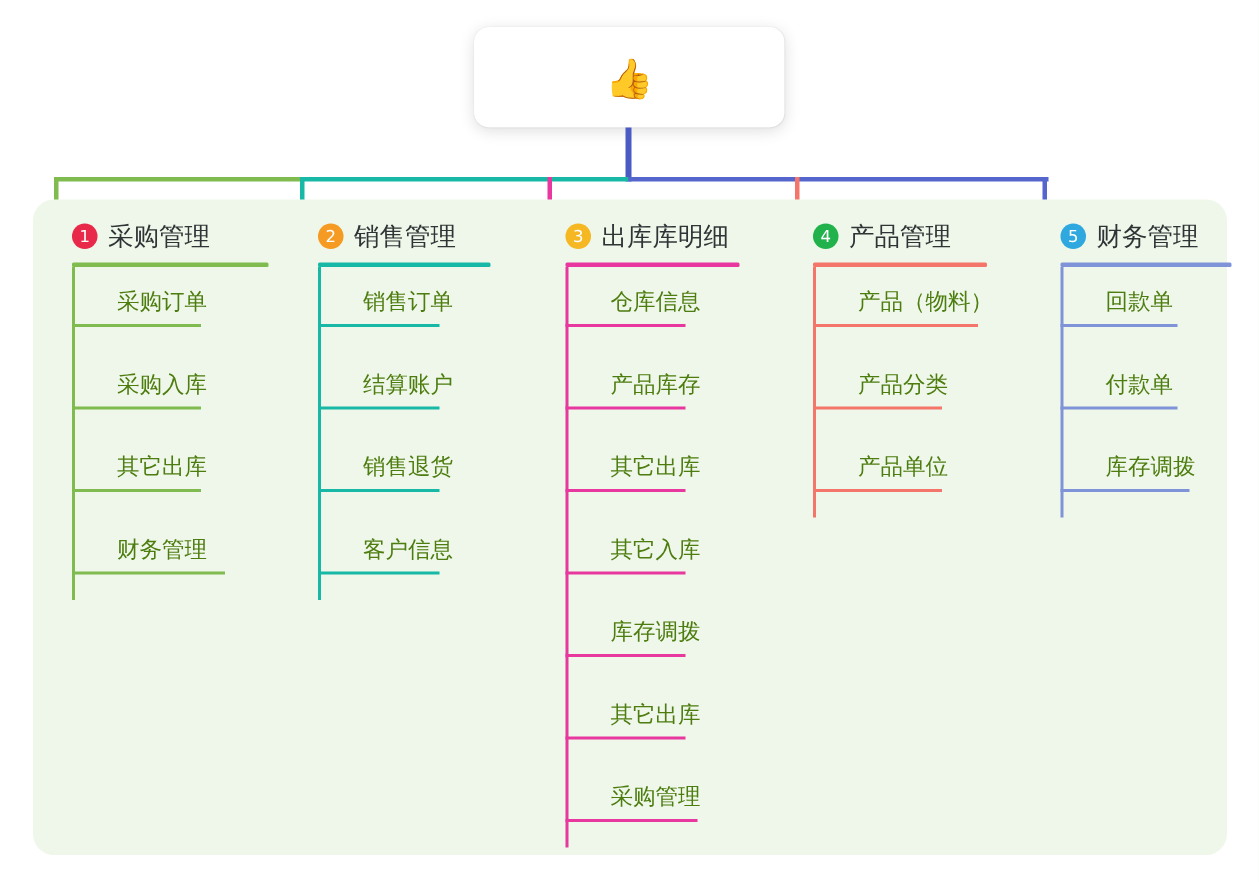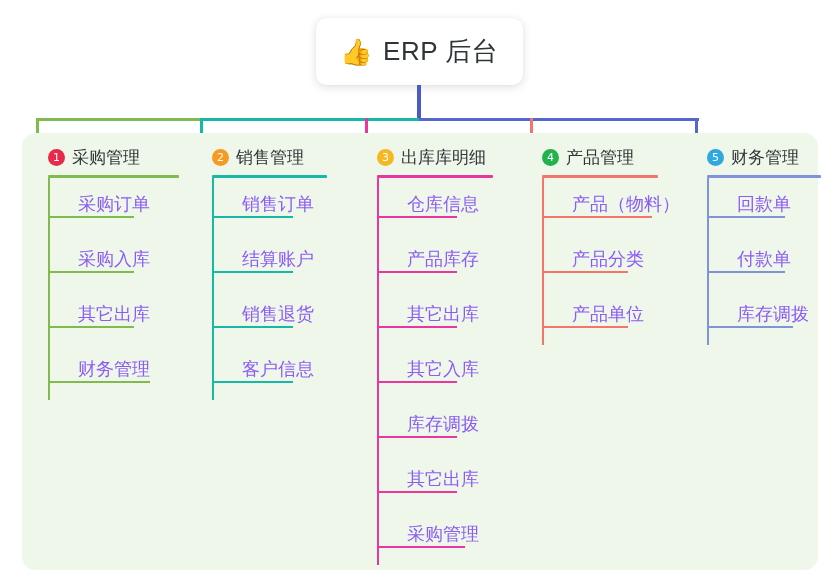--- a/index.html
+++ b/index.html
@@ -105,37 +105,36 @@
   }
 
   .leaf {
     position: absolute;
     height: 55px;
   }
   .leaf-label {
     position: absolute;
     left: 30px;
     top: 12px;
-    font-size: 18px;
-    color: #8b5cf6;
+    font-size: 15px;
+    color: #4d7c0f;
     white-space: nowrap;
   }
   .leaf-rule {
     position: absolute;
     left: 0px;
     top: 36px;
     height: 2px;
   }
 </style>
 </head>
 <body>
 
 <div id="title-card">
   <span class="thumb">👍</span>
-  <span class="title-text">ERP 后台</span>
 </div>
 
 <div id="connectors">
     <div class="conn" style="left: 417px; top: 85px; width: 4px; height: 36px; background: rgb(74, 91, 196);"></div>
     <div class="conn" style="left: 37px; top: 118px; width: 164px; height: 3px; background: rgb(127, 187, 78);"></div>
     <div class="conn" style="left: 201px; top: 118px; width: 218px; height: 3px; background: rgb(23, 184, 166);"></div>
     <div class="conn" style="left: 419px; top: 118px; width: 280px; height: 3px; background: rgb(85, 102, 204);"></div>
     <div class="conn" style="left: 36px; top: 118px; width: 3px; height: 27px; background: rgb(127, 187, 78);"></div>
     <div class="conn" style="left: 200px; top: 118px; width: 3px; height: 27px; background: rgb(23, 184, 166);"></div>
     <div class="conn" style="left: 365px; top: 118px; width: 3px; height: 27px; background: rgb(232, 56, 159);"></div>

